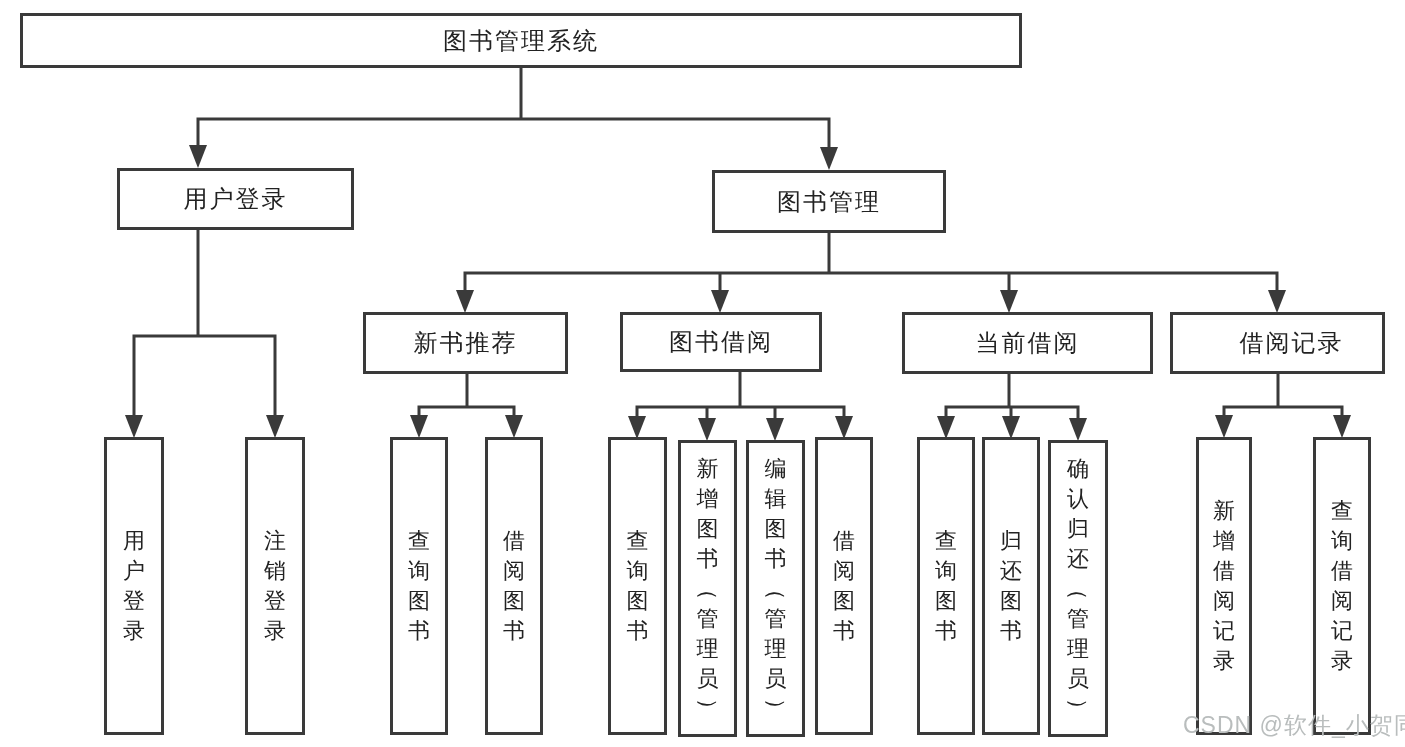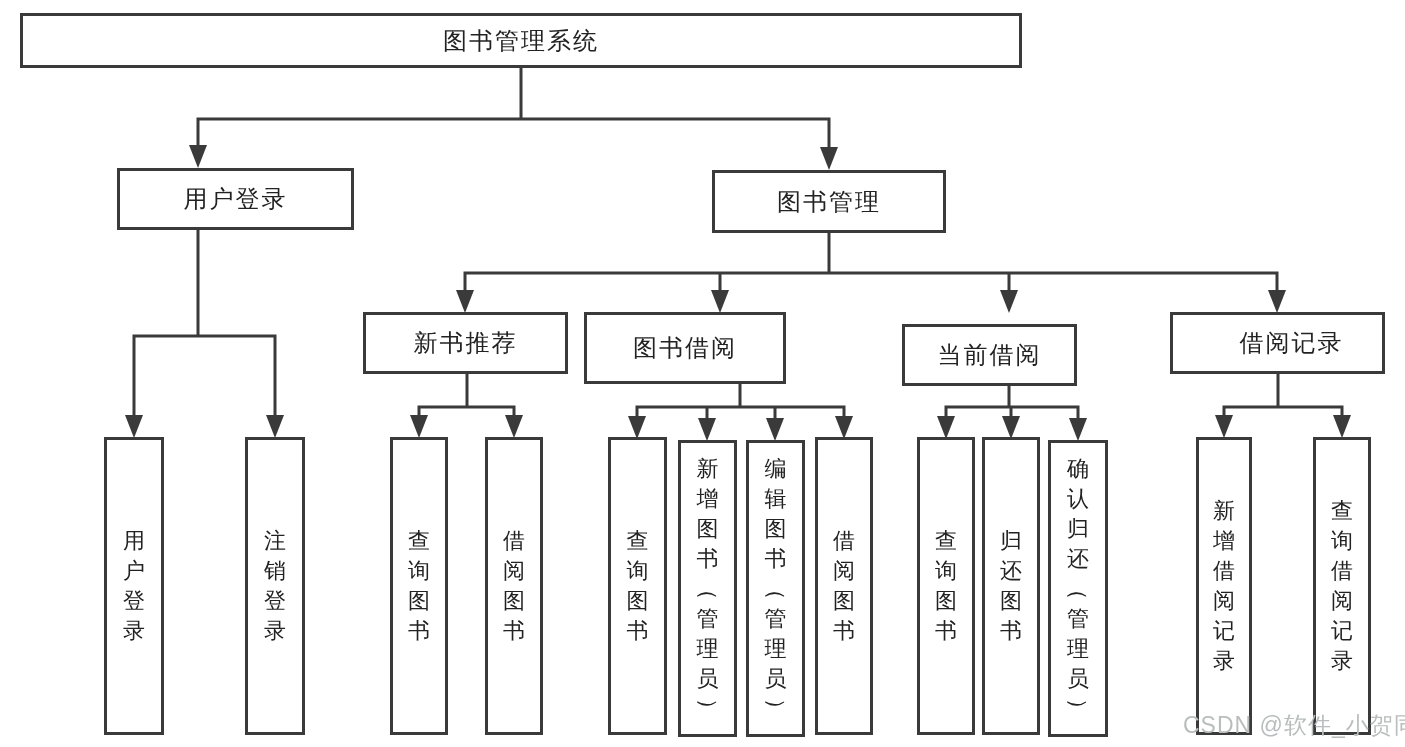--- a/index.html
+++ b/index.html
@@ -112,22 +112,22 @@
       <polygon points="1333,415 1351,415 1342,438"></polygon>
     </g>
   </svg>
 
   <div class="node h" style="left:20px; top:13px; width:1002px; height:55px;">图书管理系统</div>
 
   <div class="node h" style="left:80px; top:168px; width:237px; height:62px;margin-left:37px;">用户登录</div>
   <div class="node h" style="left:712px; top:170px; width:234px; height:63px;">图书管理</div>
 
   <div class="node h" style="left:363px; top:312px; width:205px; height:62px;">新书推荐</div>
-  <div class="node h" style="left:584px; top:312px; width:202px; height:72px;">图书借阅</div>
-  <div class="node h" style="left:902px; top:324px; width:175px; height:62px;">当前借阅</div>
+  <div class="node h" style="left:620px; top:312px; width:202px; height:60px;">图书借阅</div>
+  <div class="node h" style="left:902px; top:312px; width:251px; height:62px;">当前借阅</div>
   <div class="node h" style="left:1170px; top:312px; width:215px; height:62px;padding-left:28px;">借阅记录</div>
 
   <div class="node v vtext" style="left:104px; top:437px; width:60px; height:298px;">
       <span class="vchar">用</span>
       <span class="vchar">户</span>
       <span class="vchar">登</span>
       <span class="vchar">录</span>
     </div>
   <div class="node v vtext" style="left:245px; top:437px; width:60px; height:298px;">
       <span class="vchar">注</span>

